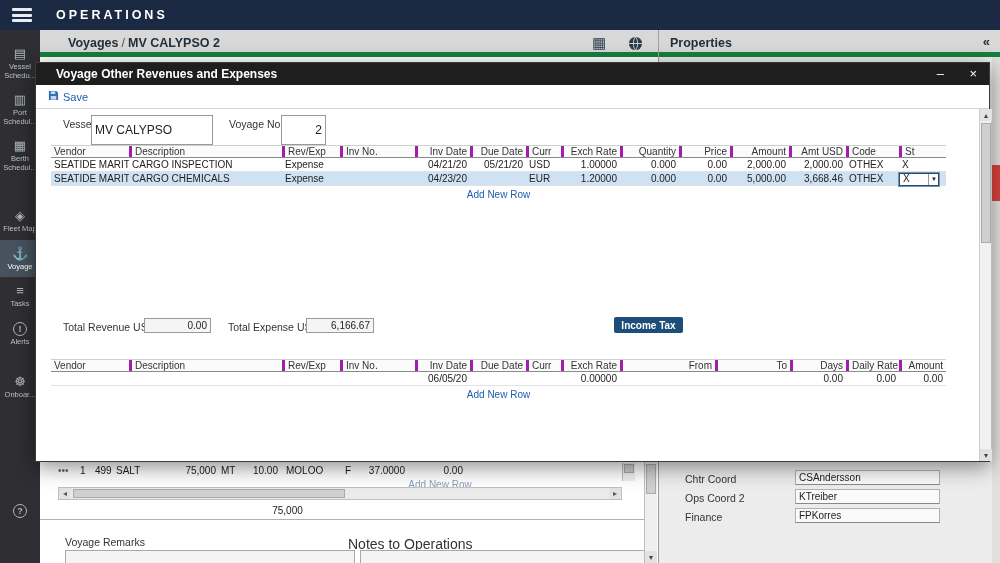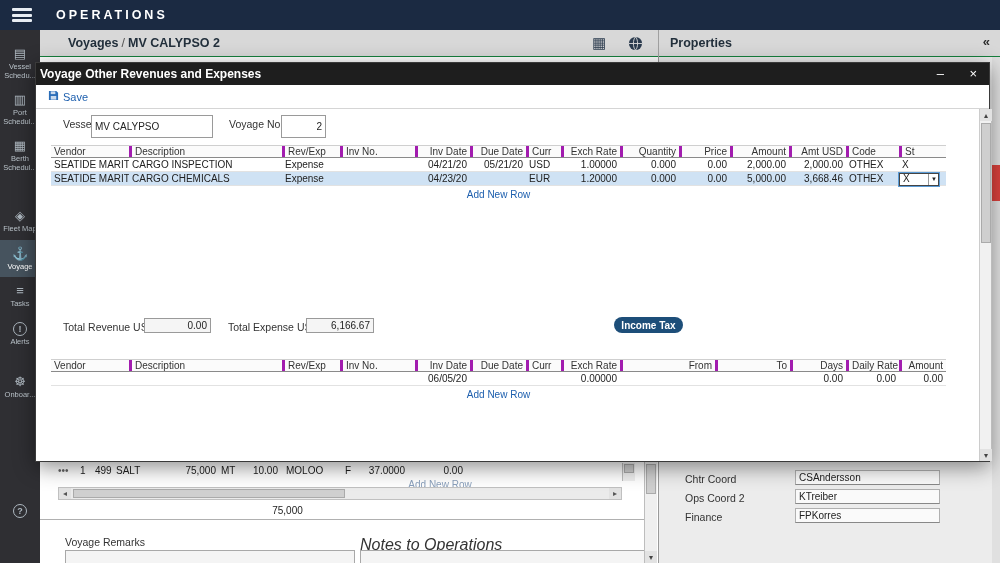--- a/index.html
+++ b/index.html
@@ -23,21 +23,21 @@
   .side-item.active{background:#46535e;color:#fff;}
   .side-icon{font-size:13px;line-height:14px;color:#aeb8c0;}
   .side-item.active .side-icon{color:#fff;}
   .side-label{font-size:7.5px;line-height:8.5px;text-align:center;width:38px;overflow:hidden;}
   .side-spacer1{height:24px;}
   .side-spacer2{height:16px;}
   .circle-icon{width:14px;height:14px;border:1.5px solid #aeb8c0;border-radius:50%;font-size:9px;font-weight:bold;display:flex;align-items:center;justify-content:center;color:#aeb8c0;}
   .side-help{position:absolute;left:13px;bottom:45px;}
 
   
-  .secondbar{position:absolute;left:40px;top:30px;width:960px;height:27px;background:#d8d8d8;border-bottom:1px solid #15803d;z-index:4;}
+  .secondbar{position:absolute;left:40px;top:30px;width:960px;height:27px;background:#d8d8d8;border-bottom:5px solid #15803d;z-index:4;}
   .breadcrumb{position:absolute;left:28px;top:6px;font-size:12.5px;font-weight:bold;color:#23303c;}
   .breadcrumb .sep{font-weight:normal;color:#555;padding:0 3px;}
   .bar-icon{position:absolute;top:5px;font-size:15px;line-height:16px;color:#2b3b4e;cursor:pointer;}
   .panel-divider{position:absolute;left:618px;top:0;height:27px;border-left:1px solid #a0a0a0;}
   .properties-title{position:absolute;left:630px;top:6px;font-size:12.5px;font-weight:bold;color:#23303c;}
   .collapse-btn{position:absolute;right:10px;top:4px;font-size:13px;font-weight:bold;color:#2c2c2c;cursor:pointer;}
 
   
   .left-area{position:absolute;left:40px;top:57px;width:618px;height:506px;background:#fff;}
   .props-panel{position:absolute;left:658px;top:57px;width:334px;height:506px;background:#ececec;border-left:1px solid #9a9a9a;}
@@ -53,40 +53,40 @@
   .vs-thumb{position:absolute;left:1px;width:10px;background:#cfcfcf;border:1px solid #aaa;}
   .page-scroll{position:absolute;left:992px;top:57px;width:8px;height:506px;background:#e0e0e0;}
   .page-scroll-red{position:absolute;left:0;top:108px;width:8px;height:36px;background:#d9413d;cursor:pointer;}
   .divider-line{position:absolute;left:40px;top:519px;width:615px;height:1px;background:#b0b0b0;}
   .link{color:#1d5fae;cursor:pointer;text-decoration:none;}
   .link.faded{color:#8aa0bc;}
 
   
   .modal{position:absolute;left:35px;top:62px;width:955px;height:400px;background:#fff;border:1px solid #3a3a3a;box-shadow:0 5px 20px rgba(0,0,0,.45);z-index:10;}
   .modal-header{height:22px;background:#1e1e1e;color:#fff;display:flex;align-items:center;}
-  .modal-title{font-size:12px;font-weight:bold;margin-left:4px;}
+  .modal-title{font-size:12px;font-weight:bold;margin-left:20px;}
   .modal-ctrl{position:absolute;top:2px;font-size:13px;color:#fff;cursor:pointer;line-height:18px;}
   .modal-body{position:relative;height:376px;background:#fff;}
   .toolbar{position:absolute;left:0;top:0;width:100%;height:24px;border-bottom:1px solid #d5d5d5;display:flex;align-items:center;}
   .save-btn{display:flex;align-items:center;gap:4px;margin-left:12px;color:#1d5fae;font-size:11px;cursor:pointer;}
   .fld-label{position:absolute;font-size:10.5px;color:#333;}
-  .fld-input{position:absolute;height:23px;border:1px solid #9a9a9a;background:#fff;font-family:"Liberation Sans",sans-serif;font-size:10px;color:#222;padding:0 3px;}
+  .fld-input{position:absolute;height:30px;border:1px solid #9a9a9a;background:#fff;font-family:"Liberation Sans",sans-serif;font-size:12px;color:#222;padding:0 3px;}
   .tbl{position:absolute;width:895px;font-size:10px;}
   .trow{display:grid;height:14px;line-height:14px;border-bottom:1px solid #e2e2e2;}
   .t1 .trow{grid-template-columns:78px 153px 58px 75px 55px 56px 35px 59px 59px 51px 59px 57px 53px 47px;}
   .t2 .trow{grid-template-columns:78px 153px 58px 75px 55px 56px 35px 59px 95px 75px 56px 53px 47px;}
   .thead{height:13px;line-height:12px;background:#fbfbfb;border-top:1px solid #cfcfcf;border-bottom:1px solid #8a8a8a;color:#333;}
   .thead .tc{border-left:3px solid #a21caf;}
   .thead .tc:first-child{border-left:none;}
   .tc{padding:0 3px;overflow:hidden;white-space:nowrap;}
   .r{text-align:right;}
   .trow.selected{background:#cfe2f4;}
   .addrow{text-align:center;font-size:10px;margin-top:3px;}
   .totals-box{position:absolute;height:15px;border:1px solid #9a9a9a;background:#f5f5f5;font-family:"Liberation Sans",sans-serif;font-size:10px;text-align:right;padding:0 3px;color:#222;}
-  .income-tax{position:absolute;left:578px;top:232px;width:69px;height:16px;background:#1d4e79;color:#fff;font-size:10px;font-weight:bold;border:none;border-radius:8px;cursor:pointer;font-family:"Liberation Sans",sans-serif;}
+  .income-tax{position:absolute;left:578px;top:232px;width:69px;height:16px;background:#1d4e79;color:#fff;font-size:10px;font-weight:bold;border:none;border-radius:2px;cursor:pointer;font-family:"Liberation Sans",sans-serif;}
   .section-title{position:absolute;left:15px;top:258px;font-size:10.5px;color:#333;}
   .st-select{display:inline-flex;align-items:center;justify-content:space-between;width:40px;height:13px;background:#fff;border:1px solid #444;outline:1px solid #5b9bd5;margin-top:0;padding:0 1px 0 3px;cursor:pointer;}
   .st-select .arrow{font-size:6px;color:#222;border-left:1px solid #999;padding-left:2px;line-height:11px;}
   .modal-vscroll{position:absolute;left:943px;top:24px;width:12px;height:352px;background:#f1f1f1;border-left:1px solid #ccc;}
 </style>
 </head>
 <body>
 
 <div id="screen">
 
@@ -114,21 +114,21 @@
   <div class="hscroll">
     <div class="hs-arrow" style="left:0;">◂</div>
     <div class="hs-thumb"></div>
     <div class="hs-arrow" style="right:0;">▸</div>
   </div>
 
   <span class="bgtext" style="left:265px;top:505px;width:45px;text-align:center;">75,000</span>
   <div class="divider-line"></div>
 
   <span class="bgtext" style="left:65px;top:536px;color:#333;font-size:10.5px;">Voyage Remarks</span>
-  <span class="bgtext" style="left:360px;top:536px;color:#333;font-size:16px;font-style:italic;">Notes to Operations</span>
+  <span class="bgtext" style="left:348px;top:536px;color:#333;font-size:14px;">Notes to Operations</span>
   <div class="bgbox" style="left:65px;top:550px;width:290px;height:18px;"></div>
   <div class="bgbox" style="left:360px;top:550px;width:290px;height:18px;"></div>
 
   <div class="vscroll" style="left:644px;top:462px;width:13px;height:101px;">
     <div class="vs-thumb" style="top:2px;height:30px;"></div>
     <div class="vs-arrow" style="bottom:0;">▾</div>
   </div>
 
   <span class="prop-label" style="left:685px;top:473px;">Chtr Coord</span>
   <input class="prop-input" style="left: 795px; top: 470px;" readonly="" value="CSAndersson">

